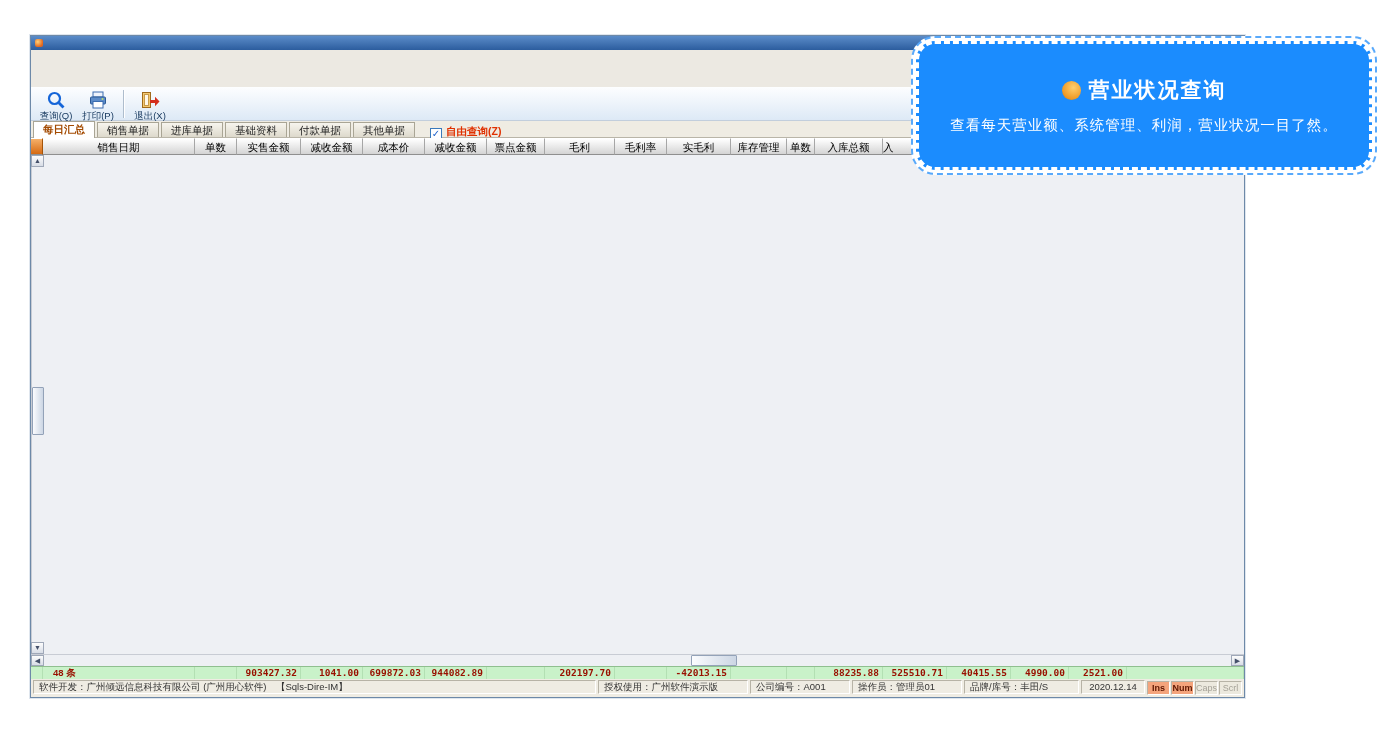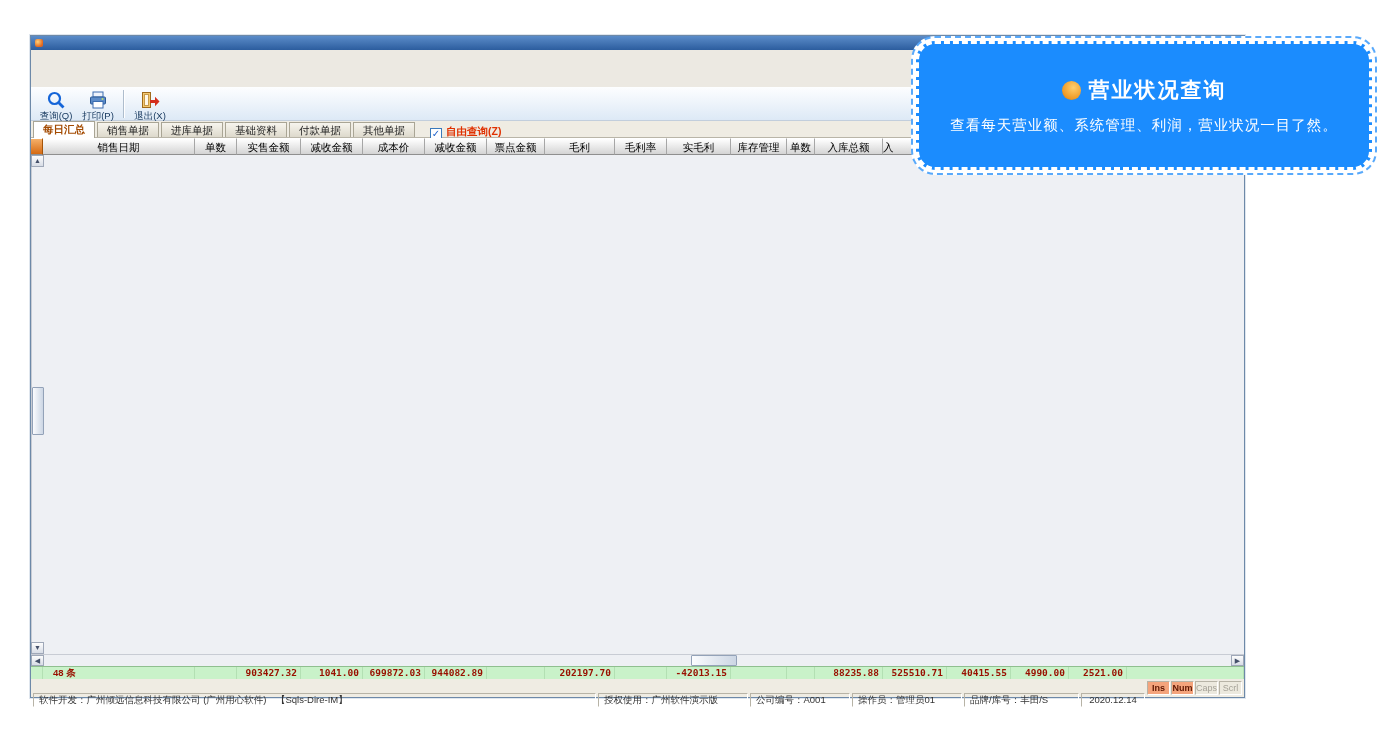--- a/index.html
+++ b/index.html
@@ -78,21 +78,21 @@
     border:1px solid #93a2b8;box-sizing:border-box;border-radius:1px;}
 
   
   #summary{top:630px;height:13px;background:#c9f2c9;border-top:1px solid #8fbf8f;display:flex;}
   .scell{box-sizing:border-box;height:13px;border-right:1px solid #b3e0b3;
     font-family:"DejaVu Sans Mono","Liberation Mono",monospace;font-size:9.5px;font-weight:bold;
     line-height:12px;color:#991000;text-align:right;padding-right:3px;overflow:hidden;white-space:nowrap;}
   .scell.cnt{text-align:left;padding-left:10px;font-family:"Liberation Sans","DejaVu Sans",sans-serif;}
 
   #statusbar{top:643px;height:18px;background:#efece3;display:flex;padding:1px 2px;box-sizing:border-box;gap:2px;}
-  .panel{box-sizing:border-box;height:14px;margin-top:13px;border:1px solid;border-color:#b7b3a6 #fff #fff #b7b3a6;
+  .panel{box-sizing:border-box;height:14px;margin-top:0;border:1px solid;border-color:#b7b3a6 #fff #fff #b7b3a6;
     font-size:9.5px;line-height:12px;color:#333;padding:0 5px;overflow:hidden;white-space:nowrap;}
   .panel.grow1{flex:1;}
   .key{box-sizing:border-box;width:23px;height:14px;margin-top:1px;border:1px solid;
     border-color:#b7b3a6 #fff #fff #b7b3a6;font-size:9px;line-height:12px;text-align:center;}
   .key.on{background:#f4a47c;color:#5e1600;font-weight:bold;}
   .key.off{background:#ece9de;color:#a5a298;}
 
   
   #callout{position:absolute;left:911px;top:36px;width:466px;height:139px;z-index:50;
     background:#fff;border:2px dashed #58a9fb;border-radius:24px;padding:3px;box-sizing:border-box;}

